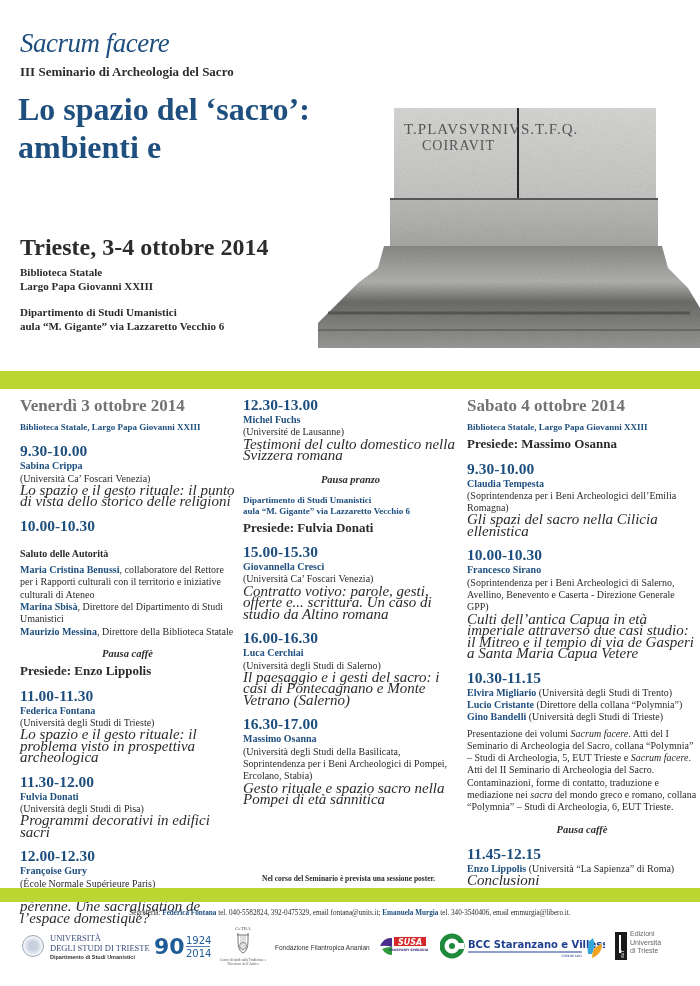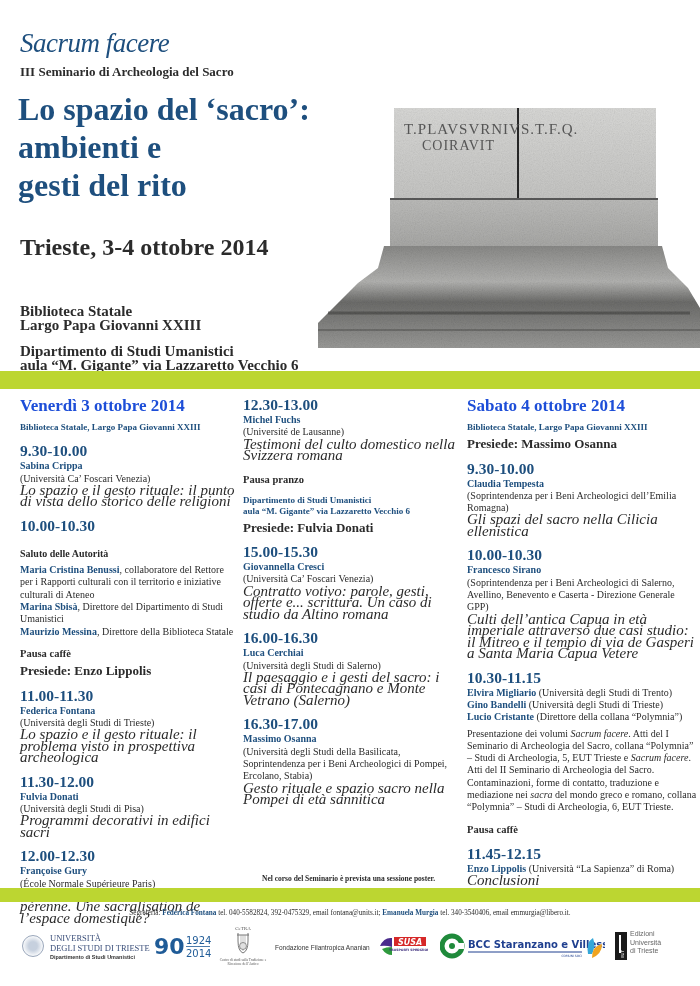--- a/index.html
+++ b/index.html
@@ -6,45 +6,45 @@
   html, body { width: 700px; height: 986px; background: #ffffff; overflow: hidden; }
   body { font-family: "Liberation Serif", "DejaVu Serif", serif; color: #2b2b2b; position: relative; }
 
   
   .header { position: absolute; left: 0; top: 0; width: 700px; height: 370px; }
   .series-title { position: absolute; left: 20px; top: 28px; font-style: italic; font-size: 27px; color: #1e4f7e; letter-spacing: -0.5px; }
   .seminar { position: absolute; left: 20px; top: 64px; font-size: 13px; font-weight: bold; color: #2b2b2b; }
   .main-title { position: absolute; left: 18px; top: 90px; font-size: 32px; line-height: 38px; font-weight: bold; color: #1e4f7e; }
   .main-title div { white-space: nowrap; }
   .place-date { position: absolute; left: 20px; top: 234px; font-size: 24px; color: #2b2b2b; font-weight: bold; }
-  .venue { position: absolute; left: 20px; font-size: 15px; line-height: 14px; font-weight: bold; color: #2b2b2b; margin-top: 39px; }
+  .venue { position: absolute; left: 20px; font-size: 11px; line-height: 14px; font-weight: bold; color: #2b2b2b; }
   .venue1 { top: 265px; }
   .venue2 { top: 305px; }
 
   
   .photo { position: absolute; left: 318px; top: 108px; width: 382px; height: 240px; }
 
   
   .band { position: absolute; left: 0; width: 700px; background: #bcd631; }
   .band-top { top: 371px; height: 18px; }
   .band-bottom { top: 888px; height: 14px; }
 
   
   .col { position: absolute; top: 396px; font-size: 10px; line-height: 12.3px; color: #2b2b2b; }
   .col1 { left: 20px; width: 215px; }
   .col2 { left: 243px; width: 215px; }
   .col3 { left: 467px; width: 230px; }
 
-  .day { font-size: 17px; font-weight: bold; line-height: 20px; color: #1d4ed8; white-space: nowrap; }
+  .day { font-size: 17px; font-weight: bold; line-height: 20px; color: #737373; white-space: nowrap; }
   .day-venue { font-size: 9px; font-weight: bold; color: #1e4f7e; margin-top: 5px; white-space: nowrap; }
   .time { font-size: 15.5px; font-weight: bold; color: #1e4f7e; line-height: 18px; margin-top: 9px; }
   .speaker { font-weight: bold; color: #1e4f7e; font-size: 10px; }
   .affil { font-size: 10px; }
   .talk { font-style: italic; font-size: 15px; line-height: 11.5px; }
-  .pausa { font-weight: bold; font-size: 10.5px; margin-top: 10px; }
+  .pausa { font-style: italic; font-weight: bold; font-size: 10.5px; margin-top: 10px; text-align: center; }
   .presiede { font-size: 13px; font-weight: bold; margin-top: 5px; }
   .plain-bold { font-weight: bold; font-size: 10px; margin-top: 13px; }
   .plain { font-size: 10px; }
   .gap4 { margin-top: 4px; }
   .loc-blue { font-weight: bold; font-size: 9px; color: #1e4f7e; margin-top: 9px; line-height: 11px; white-space: nowrap; }
   .presentation { font-size: 10px; line-height: 12.3px; margin-top: 4px; }
 
   .poster-note { position: absolute; left: 262px; top: 874px; font-size: 7.5px; font-weight: bold; color: #2b2b2b; }
 
   
@@ -65,21 +65,20 @@
 </style>
 </head>
 <body>
 
 <div class="header">
   <div class="series-title">Sacrum facere</div>
   <div class="seminar">III Seminario di Archeologia del Sacro</div>
   <div class="main-title">
     <div>Lo spazio del ‘sacro’:</div>
     <div>ambienti e</div>
-    <div>gesti del rito</div>
   </div>
   <div class="place-date">Trieste, 3-4 ottobre 2014</div>
   <div class="venue venue1">
     <div>Biblioteca Statale</div>
     <div>Largo Papa Giovanni XXIII</div>
   </div>
   <div class="venue venue2">
     <div>Dipartimento di Studi Umanistici</div>
     <div>aula “M. Gigante” via Lazzaretto Vecchio 6</div>
   </div>
@@ -226,22 +225,22 @@
   <div class="session">
     <div class="time">10.00-10.30</div>
     <div class="speaker">Francesco Sirano</div>
     <div class="affil">(Soprintendenza per i Beni Archeologici di Salerno, Avellino, Benevento e Caserta - Direzione Generale GPP)</div>
     <div class="talk">Culti dell’antica Capua in età imperiale attraverso due casi studio: il Mitreo e il tempio di via de Gasperi a Santa Maria Capua Vetere</div>
   </div>
 
   <div class="session">
     <div class="time">10.30-11.15</div>
     <div class="plain"><span class="speaker">Elvira Migliario</span><span> (Università degli Studi di Trento)</span></div>
+    <div class="plain"><span class="speaker">Lucio Cristante</span><span> (Direttore della collana “Polymnia”)</span></div>
     <div class="plain"><span class="speaker">Gino Bandelli</span><span> (Università degli Studi di Trieste)</span></div>
-    <div class="plain"><span class="speaker">Lucio Cristante</span><span> (Direttore della collana “Polymnia”)</span></div>
     <div class="presentation"><span>Presentazione dei volumi </span><i>Sacrum facere</i><span>. Atti del I Seminario di Archeologia del Sacro, collana “Polymnia” – Studi di Archeologia, 5, EUT Trieste e </span><i>Sacrum facere</i><span>. Atti del II Seminario di Archeologia del Sacro. Contaminazioni, forme di contatto, traduzione e mediazione nei </span><i>sacra</i><span> del mondo greco e romano, collana “Polymnia” – Studi di Archeologia, 6, EUT Trieste.</span></div>
   </div>
 
   <div class="pausa">Pausa caffè</div>
 
   <div class="session">
     <div class="time">11.45-12.15</div>
     <div class="plain"><span class="speaker">Enzo Lippolis</span><span> (Università “La Sapienza” di Roma)</span></div>
     <div class="talk">Conclusioni</div>
   </div>

